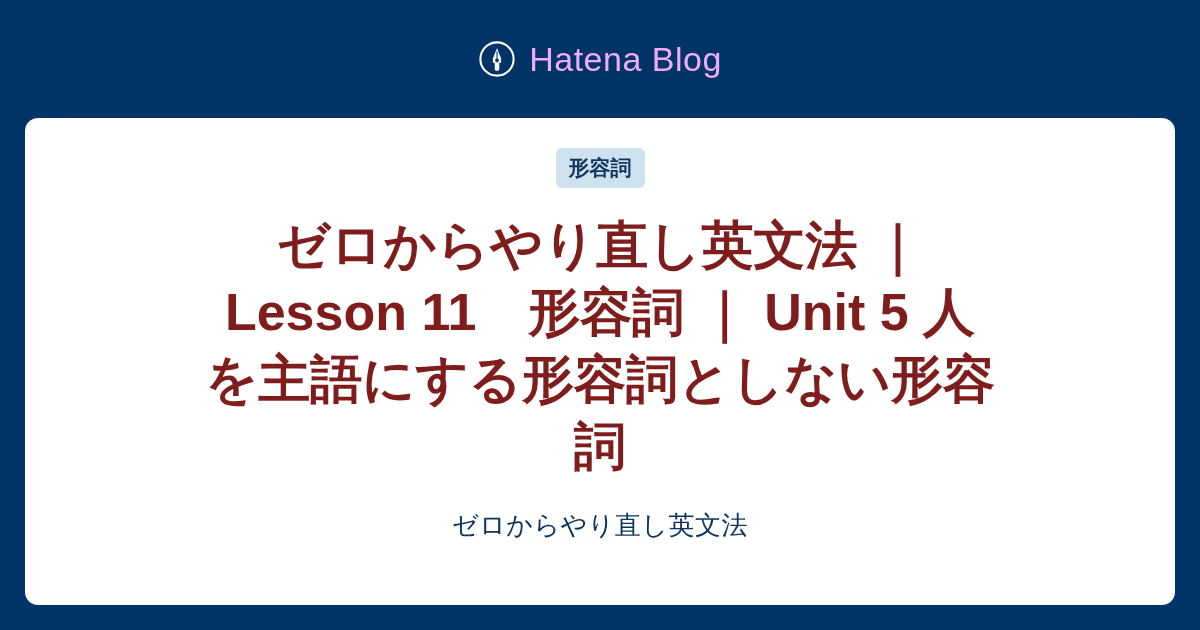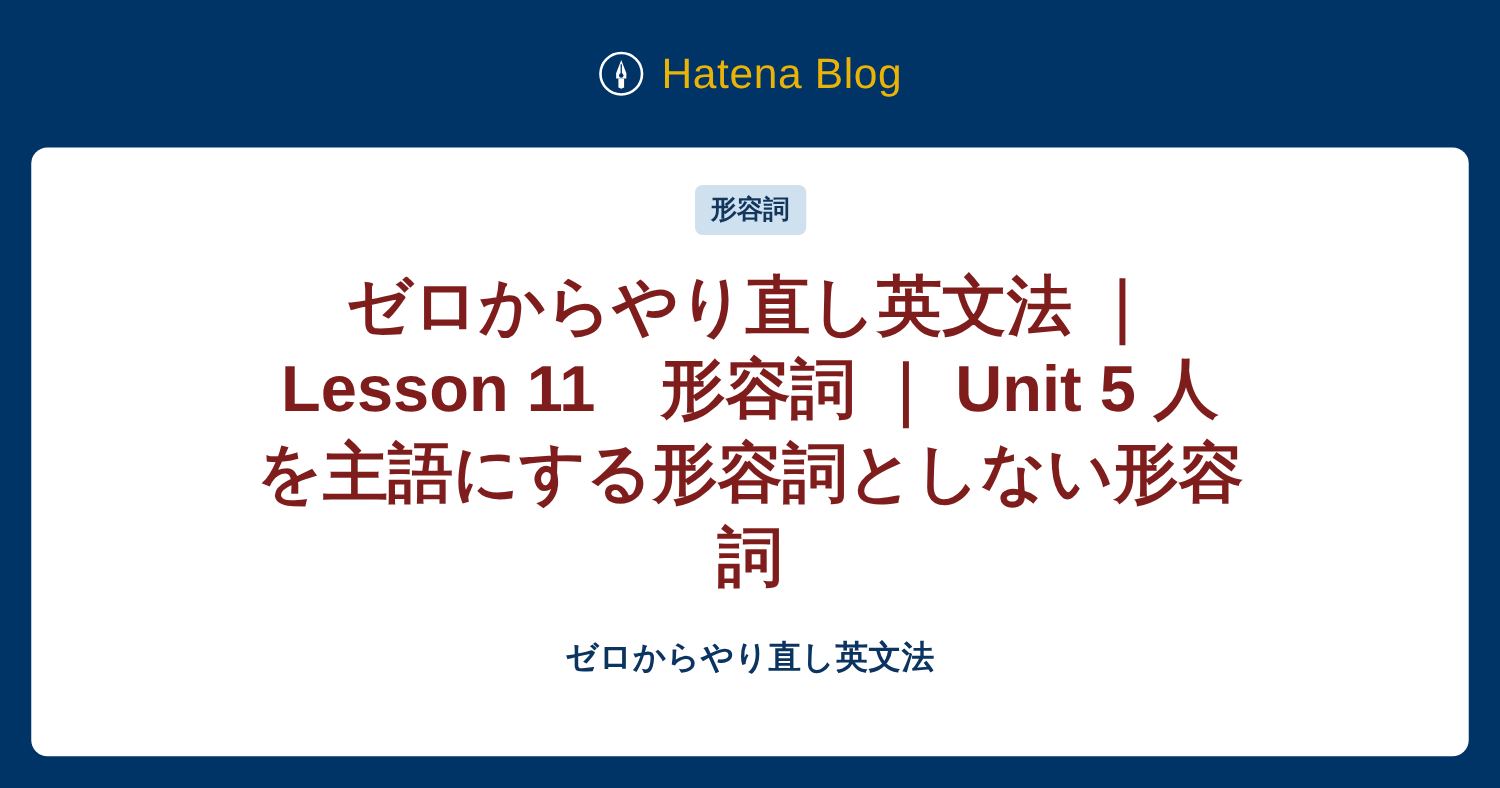--- a/index.html
+++ b/index.html
@@ -32,21 +32,21 @@
     gap: 13px;
     flex: 0 0 auto;
   }
   .brand-logo-icon {
     width: 38px;
     height: 38px;
     display: block;
     flex: 0 0 auto;
   }
   .brand-name {
-    color: #eab308;
+    color: #f0abfc;
     font-size: 34px;
     font-weight: 300;
     letter-spacing: 0.5px;
     line-height: 1;
     white-space: nowrap;
   }
   
   .content-card {
     width: 1150px;
     height: 487px;
@@ -80,21 +80,21 @@
     line-height: 1.29;
     text-align: center;
     letter-spacing: 0px;
     max-width: 800px;
     word-break: break-word;
   }
   .blog-name {
     margin: 30px 0 0 0;
     color: #0c3461;
     font-size: 26px;
-    font-weight: 700;
+    font-weight: 400;
     line-height: 1.2;
     text-align: center;
     letter-spacing: 0.5px;
   }
 </style>
 </head>
 <body>
 
 <div class="og-card">
 

